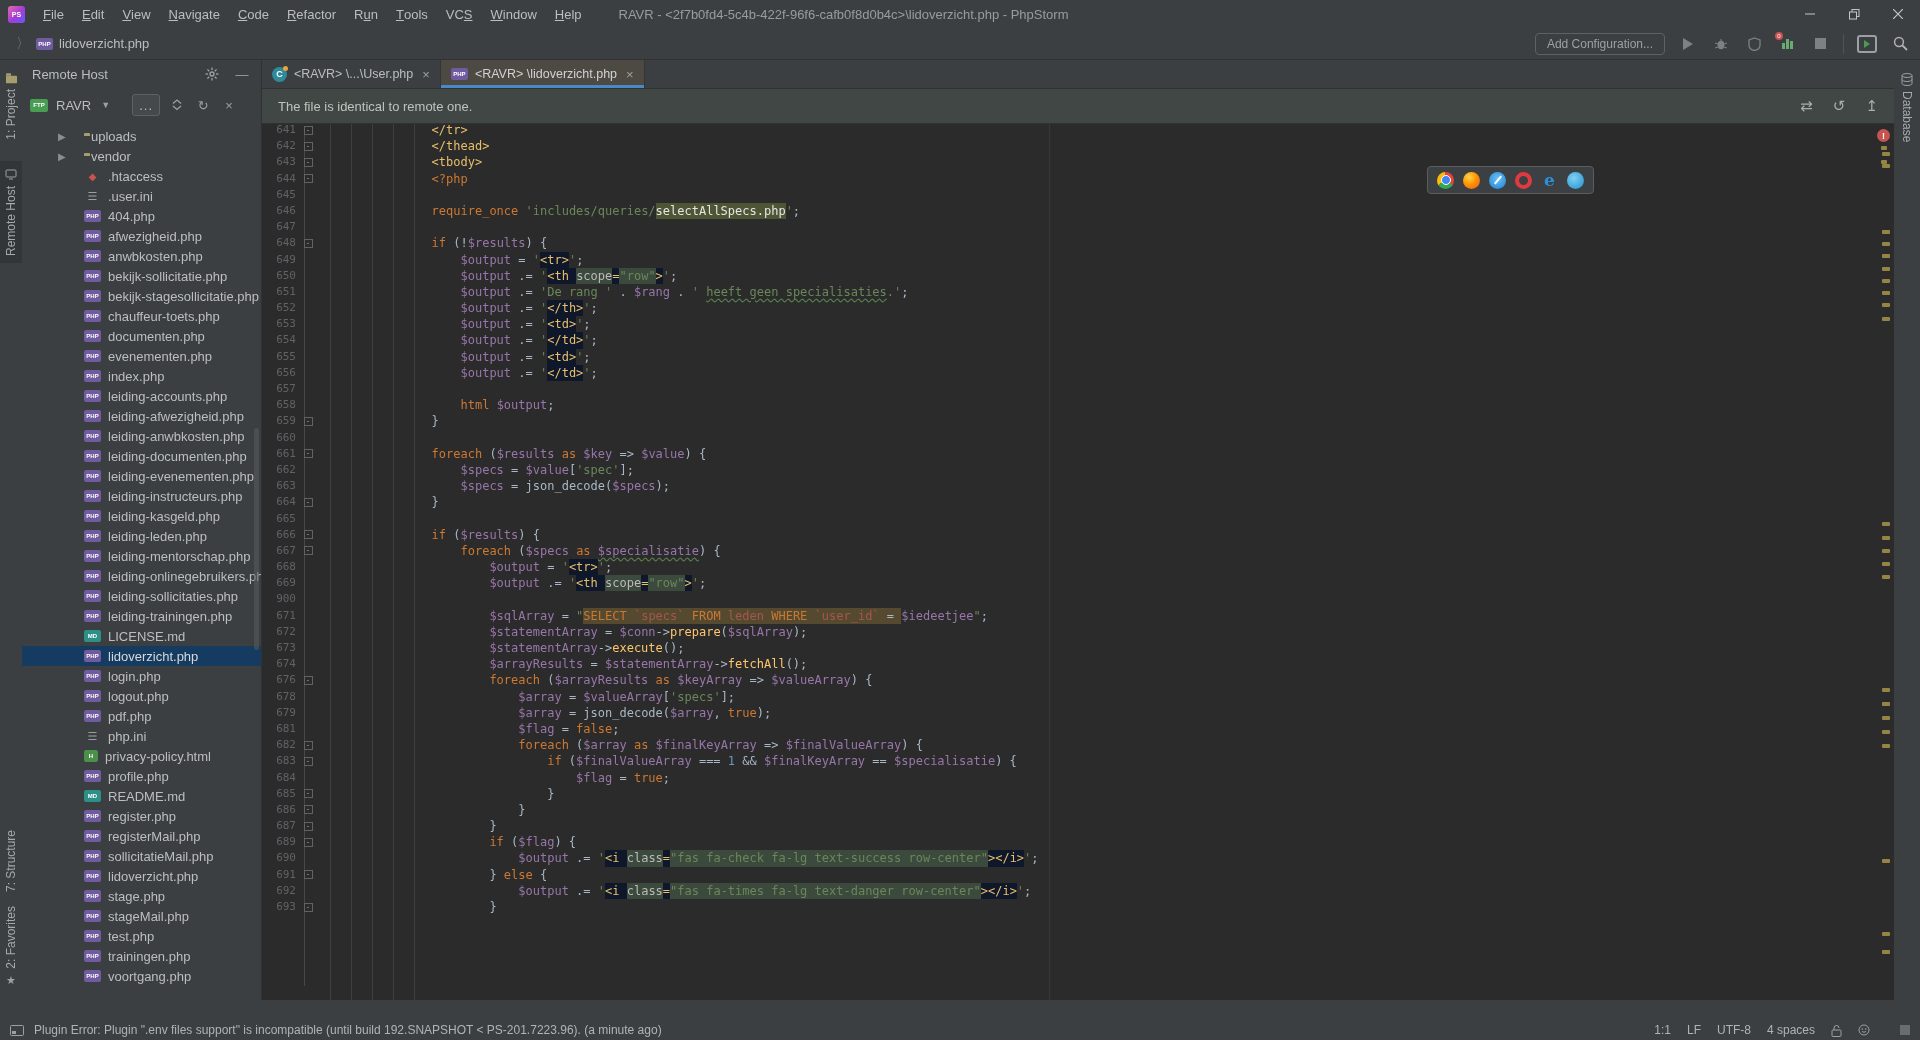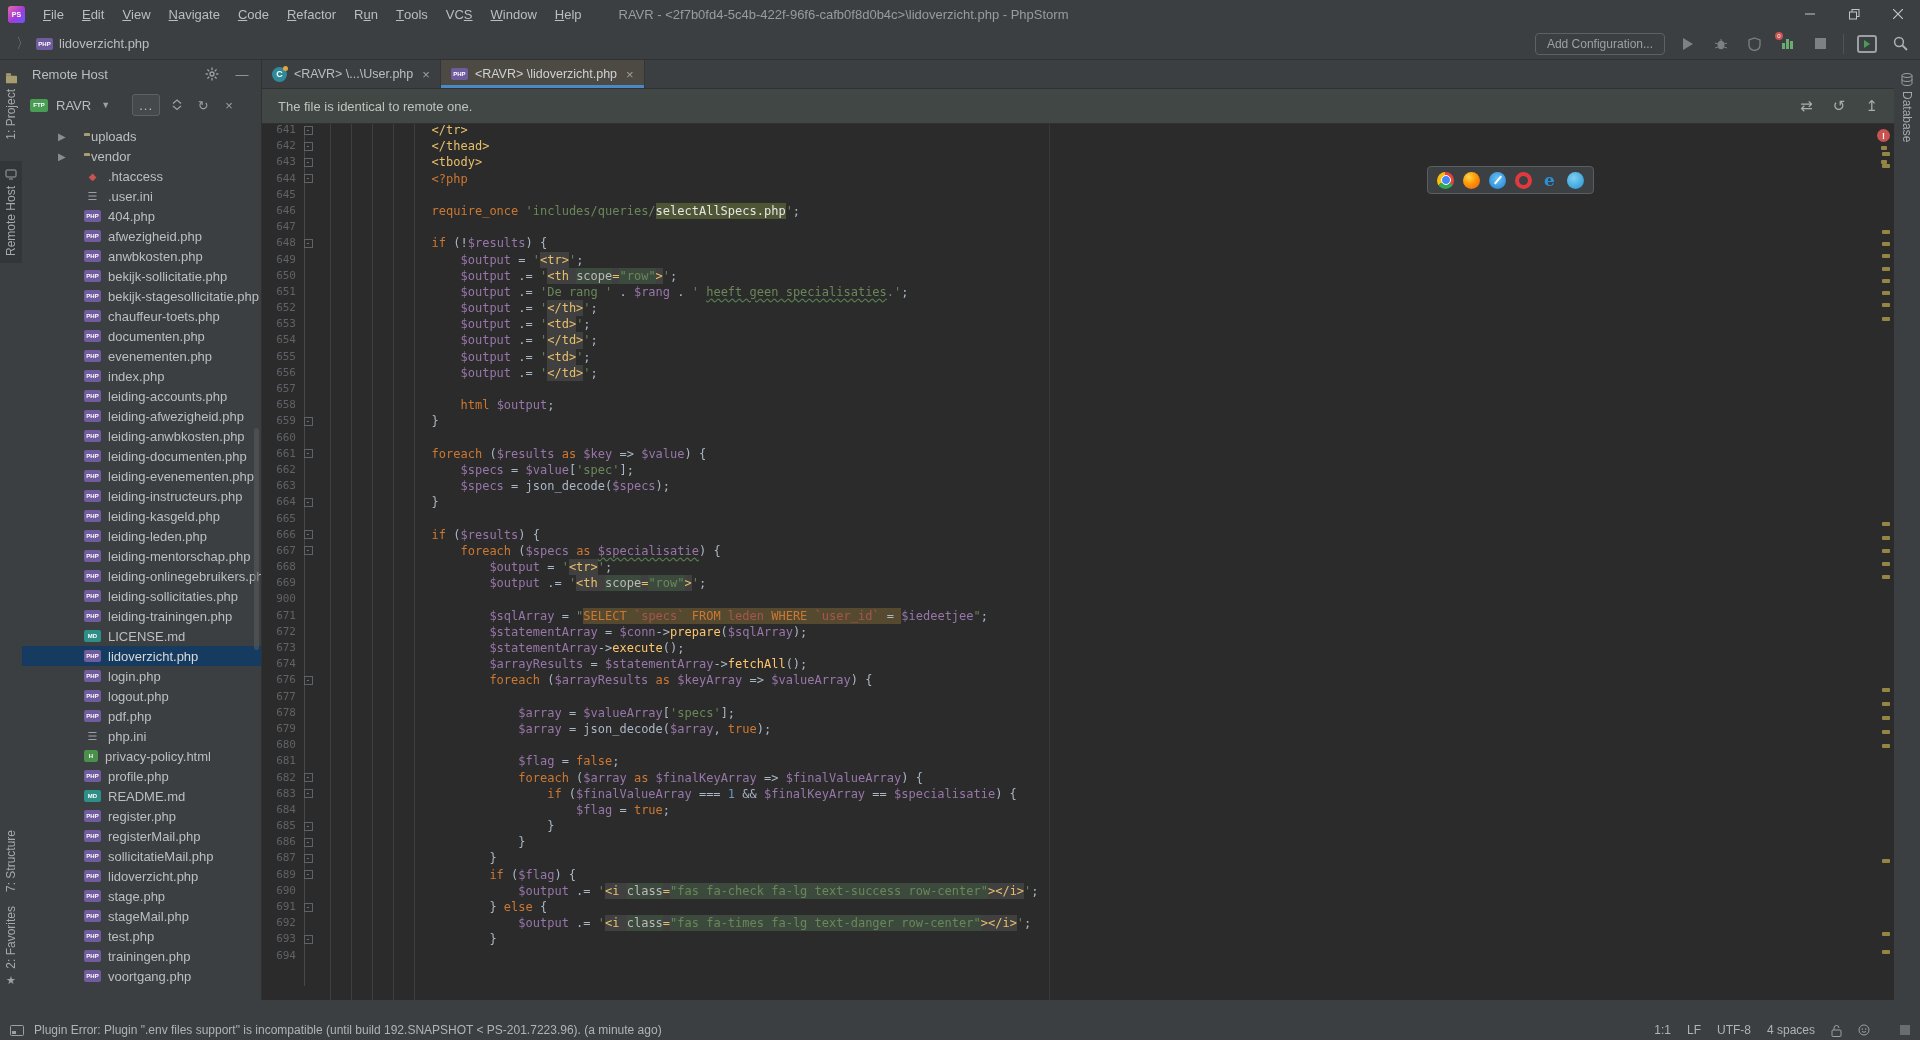--- a/index.html
+++ b/index.html
@@ -90,21 +90,21 @@
   .margin-line{position:absolute;top:0;bottom:0;width:1px;background:#35383c}
   .fold-strip{position:absolute;top:2px;bottom:14px;width:1px;background:#46484a}
   .cline{display:flex;height:16.2px;line-height:16.2px;font-family:"DejaVu Sans Mono","Liberation Mono",monospace;
          font-size:12px;white-space:pre}
   .lnum{width:34px;text-align:right;color:#5f6367;flex:none;font-size:11px;padding-right:4px;font-family:"DejaVu Sans Mono",monospace}
   .fold{width:16px;flex:none;display:flex;align-items:center;justify-content:center;position:relative;z-index:2}
   .fold-box{width:9px;height:9px;box-sizing:border-box;border:1px solid #5f6367;background:#2b2b2b;color:#8a8d90;
             font-size:8px;line-height:7px;display:flex;align-items:center;justify-content:center}
   .tk-t{color:#a9b7c6}.tk-g{color:#e8bf6a}.tk-k{color:#cc7832}.tk-s{color:#6a8759}
   .tk-v{color:#9876aa}.tk-f{color:#ffc66d}.tk-n{color:#6897bb}
-  .tk-h{color:#e8bf6a;background:#404040}.tk-ha{color:#bababa;background:#3c4a3e}.tk-hs{color:#6a8759;background:#3c4a3e}
+  .tk-h{color:#e8bf6a;background:#0f172a}.tk-ha{color:#bababa;background:#3c4a3e}.tk-hs{color:#6a8759;background:#3c4a3e}
   .tk-hl{color:#e5e5e5;background:#4d5535}
   .tk-q{color:#cb7832;background:#554a30}.tk-qi{color:#a5564d;background:#554a30}.tk-qb{color:#a9b7c6;background:#554a30}
   .tk-w{color:#6a8759;text-decoration:underline wavy #55804c;text-underline-offset:2px}
   .tk-vw{color:#9876aa;text-decoration:underline wavy #55804c;text-underline-offset:2px}
   .smark{position:absolute;width:8px;height:4px;background:#b8a44e;opacity:.75;border-radius:1px}
   .err-badge{position:absolute;width:13px;height:13px;border-radius:50%;background:#c75450;color:#fff;
              display:flex;align-items:center;justify-content:center;font:bold 9px "Liberation Sans",sans-serif}
   .browser-float{position:absolute;height:28px;background:#3d4043;border:1px solid #5b5e60;border-radius:4px;
                  display:flex;align-items:center;gap:9px;padding:0 9px;box-sizing:border-box}
   .bw{width:17px;height:17px;border-radius:50%;flex:none;position:relative;display:flex;align-items:center;justify-content:center}
@@ -572,37 +572,34 @@
           <div class="cline"><span class="lnum">666</span><span class="fold"><span class="fold-box">-</span></span><span class="tk-t">                </span><span class="tk-k">if</span><span class="tk-t"> (</span><span class="tk-v">$results</span><span class="tk-t">) {</span></div>
           <div class="cline"><span class="lnum">667</span><span class="fold"><span class="fold-box">-</span></span><span class="tk-t">                    </span><span class="tk-k">foreach</span><span class="tk-t"> (</span><span class="tk-v">$specs</span><span class="tk-t"> </span><span class="tk-k">as</span><span class="tk-t"> </span><span class="tk-vw">$specialisatie</span><span class="tk-t">) {</span></div>
           <div class="cline"><span class="lnum">668</span><span class="fold"></span><span class="tk-t">                        </span><span class="tk-v">$output</span><span class="tk-t"> = </span><span class="tk-s">'</span><span class="tk-h">&lt;tr&gt;</span><span class="tk-s">'</span><span class="tk-t">;</span></div>
           <div class="cline"><span class="lnum">669</span><span class="fold"></span><span class="tk-t">                        </span><span class="tk-v">$output</span><span class="tk-t"> .= </span><span class="tk-s">'</span><span class="tk-h">&lt;th </span><span class="tk-ha">scope</span><span class="tk-h">=</span><span class="tk-hs">"row"</span><span class="tk-h">&gt;</span><span class="tk-s">'</span><span class="tk-t">;</span></div>
           <div class="cline"><span class="lnum">900</span><span class="fold"></span></div>
           <div class="cline"><span class="lnum">671</span><span class="fold"></span><span class="tk-t">                        </span><span class="tk-v">$sqlArray</span><span class="tk-t"> = </span><span class="tk-s">"</span><span class="tk-q">SELECT</span><span class="tk-qi"> `specs` </span><span class="tk-q">FROM</span><span class="tk-qi"> leden </span><span class="tk-q">WHERE</span><span class="tk-qi"> `user_id` </span><span class="tk-qb">= </span><span class="tk-v">$iedeetjee</span><span class="tk-s">"</span><span class="tk-t">;</span></div>
           <div class="cline"><span class="lnum">672</span><span class="fold"></span><span class="tk-t">                        </span><span class="tk-v">$statementArray</span><span class="tk-t"> = </span><span class="tk-v">$conn</span><span class="tk-t">-&gt;</span><span class="tk-f">prepare</span><span class="tk-t">(</span><span class="tk-v">$sqlArray</span><span class="tk-t">);</span></div>
           <div class="cline"><span class="lnum">673</span><span class="fold"></span><span class="tk-t">                        </span><span class="tk-v">$statementArray</span><span class="tk-t">-&gt;</span><span class="tk-f">execute</span><span class="tk-t">();</span></div>
           <div class="cline"><span class="lnum">674</span><span class="fold"></span><span class="tk-t">                        </span><span class="tk-v">$arrayResults</span><span class="tk-t"> = </span><span class="tk-v">$statementArray</span><span class="tk-t">-&gt;</span><span class="tk-f">fetchAll</span><span class="tk-t">();</span></div>
           <div class="cline"><span class="lnum">676</span><span class="fold"><span class="fold-box">-</span></span><span class="tk-t">                        </span><span class="tk-k">foreach</span><span class="tk-t"> (</span><span class="tk-v">$arrayResults</span><span class="tk-t"> </span><span class="tk-k">as</span><span class="tk-t"> </span><span class="tk-v">$keyArray</span><span class="tk-t"> =&gt; </span><span class="tk-v">$valueArray</span><span class="tk-t">) {</span></div>
-          <div class="cline"><span class="lnum">677</span><span class="fold"></span></div>
           <div class="cline"><span class="lnum">678</span><span class="fold"></span><span class="tk-t">                            </span><span class="tk-v">$array</span><span class="tk-t"> = </span><span class="tk-v">$valueArray</span><span class="tk-t">[</span><span class="tk-s">'specs'</span><span class="tk-t">];</span></div>
           <div class="cline"><span class="lnum">679</span><span class="fold"></span><span class="tk-t">                            </span><span class="tk-v">$array</span><span class="tk-t"> = json_decode(</span><span class="tk-v">$array</span><span class="tk-t">, </span><span class="tk-k">true</span><span class="tk-t">);</span></div>
-          <div class="cline"><span class="lnum">680</span><span class="fold"></span></div>
           <div class="cline"><span class="lnum">681</span><span class="fold"></span><span class="tk-t">                            </span><span class="tk-v">$flag</span><span class="tk-t"> = </span><span class="tk-k">false</span><span class="tk-t">;</span></div>
           <div class="cline"><span class="lnum">682</span><span class="fold"><span class="fold-box">-</span></span><span class="tk-t">                            </span><span class="tk-k">foreach</span><span class="tk-t"> (</span><span class="tk-v">$array</span><span class="tk-t"> </span><span class="tk-k">as</span><span class="tk-t"> </span><span class="tk-v">$finalKeyArray</span><span class="tk-t"> =&gt; </span><span class="tk-v">$finalValueArray</span><span class="tk-t">) {</span></div>
           <div class="cline"><span class="lnum">683</span><span class="fold"><span class="fold-box">-</span></span><span class="tk-t">                                </span><span class="tk-k">if</span><span class="tk-t"> (</span><span class="tk-v">$finalValueArray</span><span class="tk-t"> === </span><span class="tk-n">1</span><span class="tk-t"> &amp;&amp; </span><span class="tk-v">$finalKeyArray</span><span class="tk-t"> == </span><span class="tk-v">$specialisatie</span><span class="tk-t">) {</span></div>
           <div class="cline"><span class="lnum">684</span><span class="fold"></span><span class="tk-t">                                    </span><span class="tk-v">$flag</span><span class="tk-t"> = </span><span class="tk-k">true</span><span class="tk-t">;</span></div>
           <div class="cline"><span class="lnum">685</span><span class="fold"><span class="fold-box">-</span></span><span class="tk-t">                                </span><span class="tk-t">}</span></div>
           <div class="cline"><span class="lnum">686</span><span class="fold"><span class="fold-box">-</span></span><span class="tk-t">                            </span><span class="tk-t">}</span></div>
           <div class="cline"><span class="lnum">687</span><span class="fold"><span class="fold-box">-</span></span><span class="tk-t">                        </span><span class="tk-t">}</span></div>
           <div class="cline"><span class="lnum">689</span><span class="fold"><span class="fold-box">-</span></span><span class="tk-t">                        </span><span class="tk-k">if</span><span class="tk-t"> (</span><span class="tk-v">$flag</span><span class="tk-t">) {</span></div>
           <div class="cline"><span class="lnum">690</span><span class="fold"></span><span class="tk-t">                            </span><span class="tk-v">$output</span><span class="tk-t"> .= </span><span class="tk-s">'</span><span class="tk-h">&lt;i </span><span class="tk-ha">class</span><span class="tk-h">=</span><span class="tk-hs">"fas fa-check fa-lg text-success row-center"</span><span class="tk-h">&gt;&lt;/i&gt;</span><span class="tk-s">'</span><span class="tk-t">;</span></div>
           <div class="cline"><span class="lnum">691</span><span class="fold"><span class="fold-box">-</span></span><span class="tk-t">                        </span><span class="tk-t">} </span><span class="tk-k">else</span><span class="tk-t"> {</span></div>
           <div class="cline"><span class="lnum">692</span><span class="fold"></span><span class="tk-t">                            </span><span class="tk-v">$output</span><span class="tk-t"> .= </span><span class="tk-s">'</span><span class="tk-h">&lt;i </span><span class="tk-ha">class</span><span class="tk-h">=</span><span class="tk-hs">"fas fa-times fa-lg text-danger row-center"</span><span class="tk-h">&gt;&lt;/i&gt;</span><span class="tk-s">'</span><span class="tk-t">;</span></div>
           <div class="cline"><span class="lnum">693</span><span class="fold"><span class="fold-box">-</span></span><span class="tk-t">                        </span><span class="tk-t">}</span></div>
-          <div class="cline"><span class="lnum">694</span><span class="fold"></span></div>
         </div>
       <div class="err-badge" style="right:4px;top:5px">!</div>
       <div class="smark" style="right:7px;top:22px;width:6px"></div>
       <div class="smark" style="right:7px;top:36px;width:6px"></div>
       <div class="browser-float" style="right:300px;top:42px" id="browsers">
           <span class="bw bw-chrome"></span>
           <span class="bw bw-firefox"></span>
           <span class="bw bw-safari"></span>
           <span class="bw bw-opera"></span>
           <span class="bw bw-edge">e</span>

